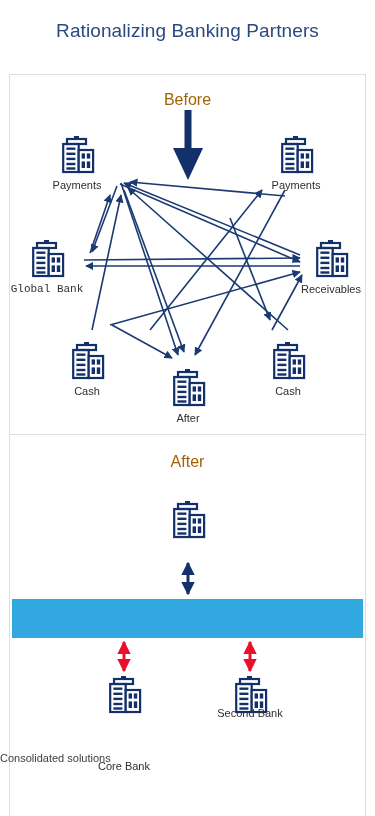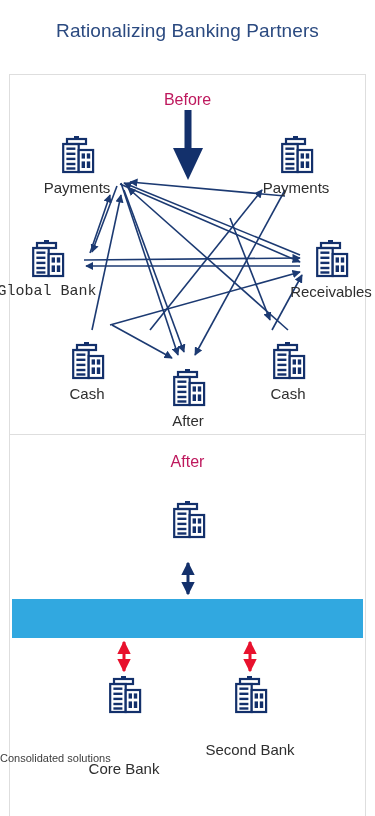--- a/index.html
+++ b/index.html
@@ -49,38 +49,38 @@
   }
   .panel-after {
     top: 434px;
     height: 428px;
   }
   .section-label {
     position: absolute;
     width: 100%;
     text-align: center;
     font-size: 16px;
-    color: #be185d;
+    color: #a16207;
     font-weight: 400;
   }
   .before-label { top: 16px; }
   .after-label  { top: 18px; }
 
   .svg-layer {
     position: absolute;
     left: 0;
     top: 0;
     width: 375px;
     height: 816px;
     pointer-events: none;
   }
   .node-label {
     position: absolute;
     text-align: center;
-    font-size: 15px;
+    font-size: 11px;
     color: #2e2e2e;
     white-space: nowrap;
     transform: translateX(-50%);
     font-family: "Liberation Sans", sans-serif;
   }
   .caption {
     position: absolute;
     left: 0;
     top: 752px;
     width: 375px;
@@ -237,17 +237,17 @@
 
   <div class="node-label" style="left:77px;  top:179px;">Payments</div>
   <div class="node-label" style="left:296px; top:179px;">Payments</div>
   <div class="node-label" style="left:47px;  top:283px;font-family:Liberation Mono, monospace;">Global Bank</div>
   <div class="node-label" style="left:331px; top:283px;">Receivables</div>
   <div class="node-label" style="left:87px;  top:385px;">Cash</div>
   <div class="node-label" style="left:288px; top:385px;">Cash</div>
   <div class="node-label" style="left:188px; top:412px;">After</div>
 
   <div class="node-label" style="left:124px; top:760px;">Core Bank</div>
-  <div class="node-label" style="left:250px; top:741px;">Second Bank</div>
+  <div class="node-label" style="left:250px; top:707px;">Second Bank</div>
 
   <div class="caption">Consolidated solutions</div>
 
 </div>
 
 </body></html>

